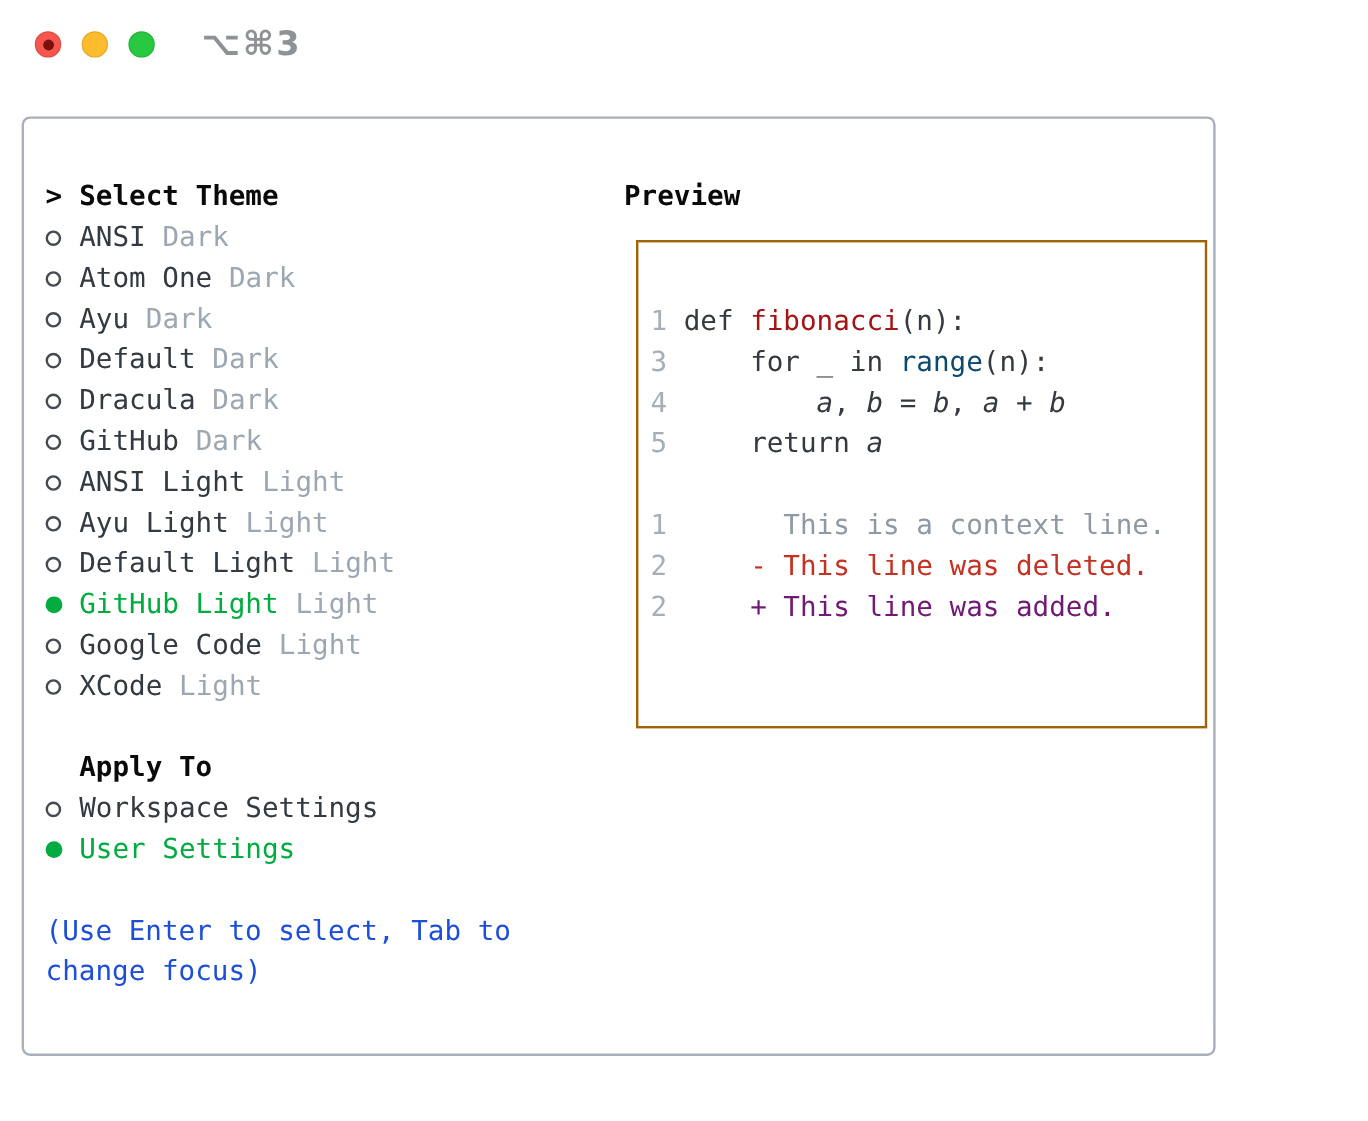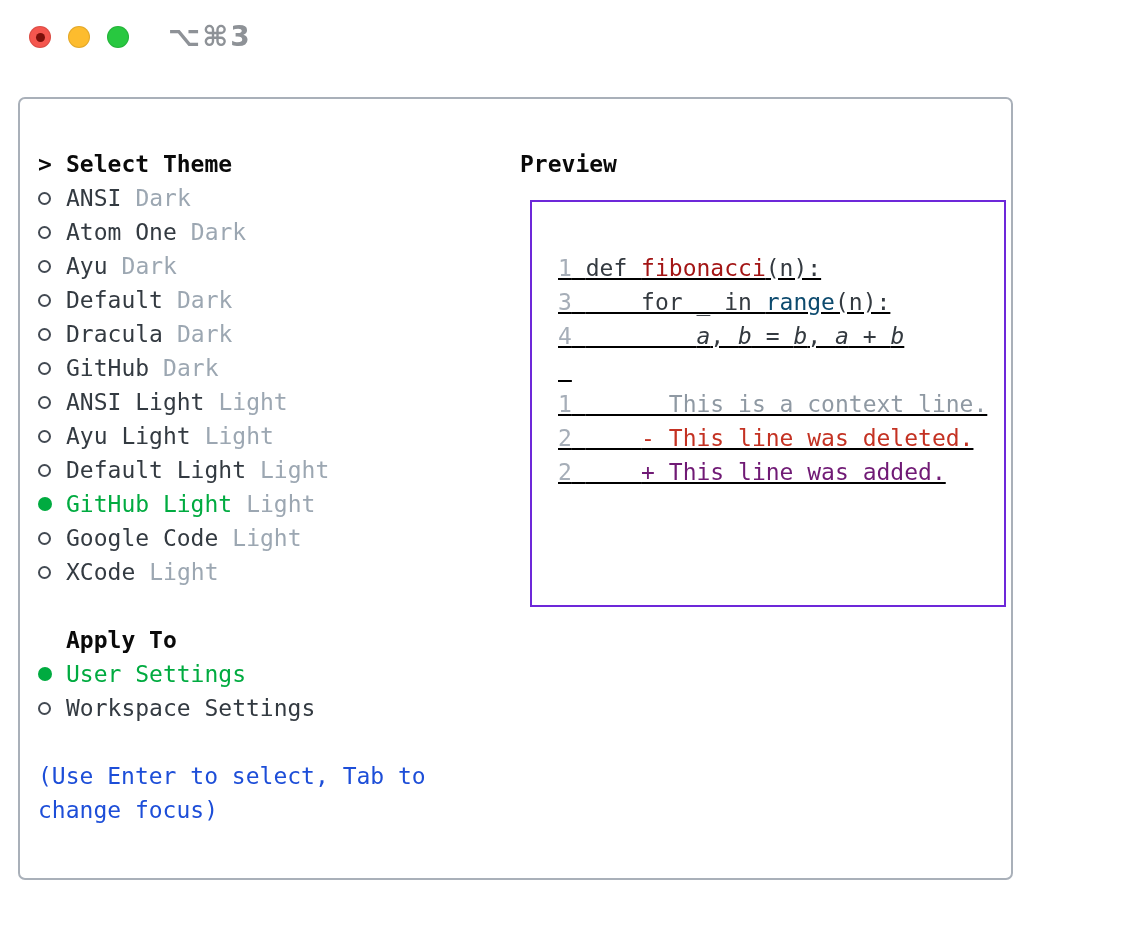--- a/index.html
+++ b/index.html
@@ -52,24 +52,23 @@
   .t-name { color: #333a41; white-space: pre; }
   .t-name.sel { color: #00ab40; }
   .t-var { color: #9ca7b2; margin-left: 14px; white-space: pre; }
   .hint {
     width: 435px; font-size: 23px; line-height: 34px; color: #1d4ed8;
   }
   
   .preview-box {
     margin-left: 10px; margin-top: 19px;
     width: 476px; height: 407px; box-sizing: border-box;
-    border: 2px solid #6d28d9;
-    padding: 49px 0 0 26px;
+    border: 2px solid #a16207;
+    padding: 49px 0 0 10px;
     background: #ffffff;
-    text-decoration: underline;
   }
   .pline { height: 34px; font-size: 23px; line-height: 34px; white-space: pre; }
   .ln { color: #a6aeb8; }
   .c-code    { color: #343a40; }
   .c-func    { color: #a31515; }
   .c-num     { color: #0e7c86; }
   .c-builtin { color: #0c4a6e; }
   .c-var     { color: #343a40; font-style: italic; }
   .c-context { color: #8f99a3; }
   .c-del     { color: #c43223; }
@@ -183,44 +182,45 @@
           </div>
         </div>
       <div class="row blank"></div>
       <div class="row">
         <span class="bullet"></span>
         <span class="header-text">Apply To</span>
       </div>
       <div id="apply-list">
           <div class="row">
             <span class="bullet">
+              <span class="radio"></span>
+            </span>
+            <span class="t-name">Workspace Settings</span>
+          </div>
+          <div class="row">
+            <span class="bullet">
               <span class="radio on"></span>
             </span>
             <span class="t-name sel">User Settings</span>
-          </div>
-          <div class="row">
-            <span class="bullet">
-              <span class="radio"></span>
-            </span>
-            <span class="t-name">Workspace Settings</span>
           </div>
         </div>
       <div class="row blank"></div>
       <div class="hint">(Use Enter to select, Tab to change focus)</div>
     </div>
 
     <div class="right-col">
       <div class="row">
         <span class="header-text">Preview</span>
       </div>
       <div class="preview-box">
         <div id="code-lines">
             <div class="pline"><span class="ln">1</span> <span class="c-code">def </span><span class="c-func">fibonacci</span><span class="c-code">(n):</span></div>
             <div class="pline"><span class="ln">3</span> <span class="c-code">    for _ in </span><span class="c-builtin">range</span><span class="c-code">(n):</span></div>
             <div class="pline"><span class="ln">4</span> <span class="c-code">        </span><span class="c-var">a</span><span class="c-code">, </span><span class="c-var">b</span><span class="c-code"> = </span><span class="c-var">b</span><span class="c-code">, </span><span class="c-var">a</span><span class="c-code"> + </span><span class="c-var">b</span></div>
+            <div class="pline"><span class="ln">5</span> <span class="c-code">    return </span><span class="c-var">a</span></div>
           </div>
         <div class="pline"> </div>
         <div id="diff-lines">
             <div class="pline"><span class="ln">1</span> <span class="c-context">      This is a context line.</span></div>
             <div class="pline"><span class="ln">2</span> <span class="c-code">    </span><span class="c-del">- This line was deleted.</span></div>
             <div class="pline"><span class="ln">2</span> <span class="c-code">    </span><span class="c-add">+ This line was added.</span></div>
           </div>
       </div>
     </div>
   </div>

